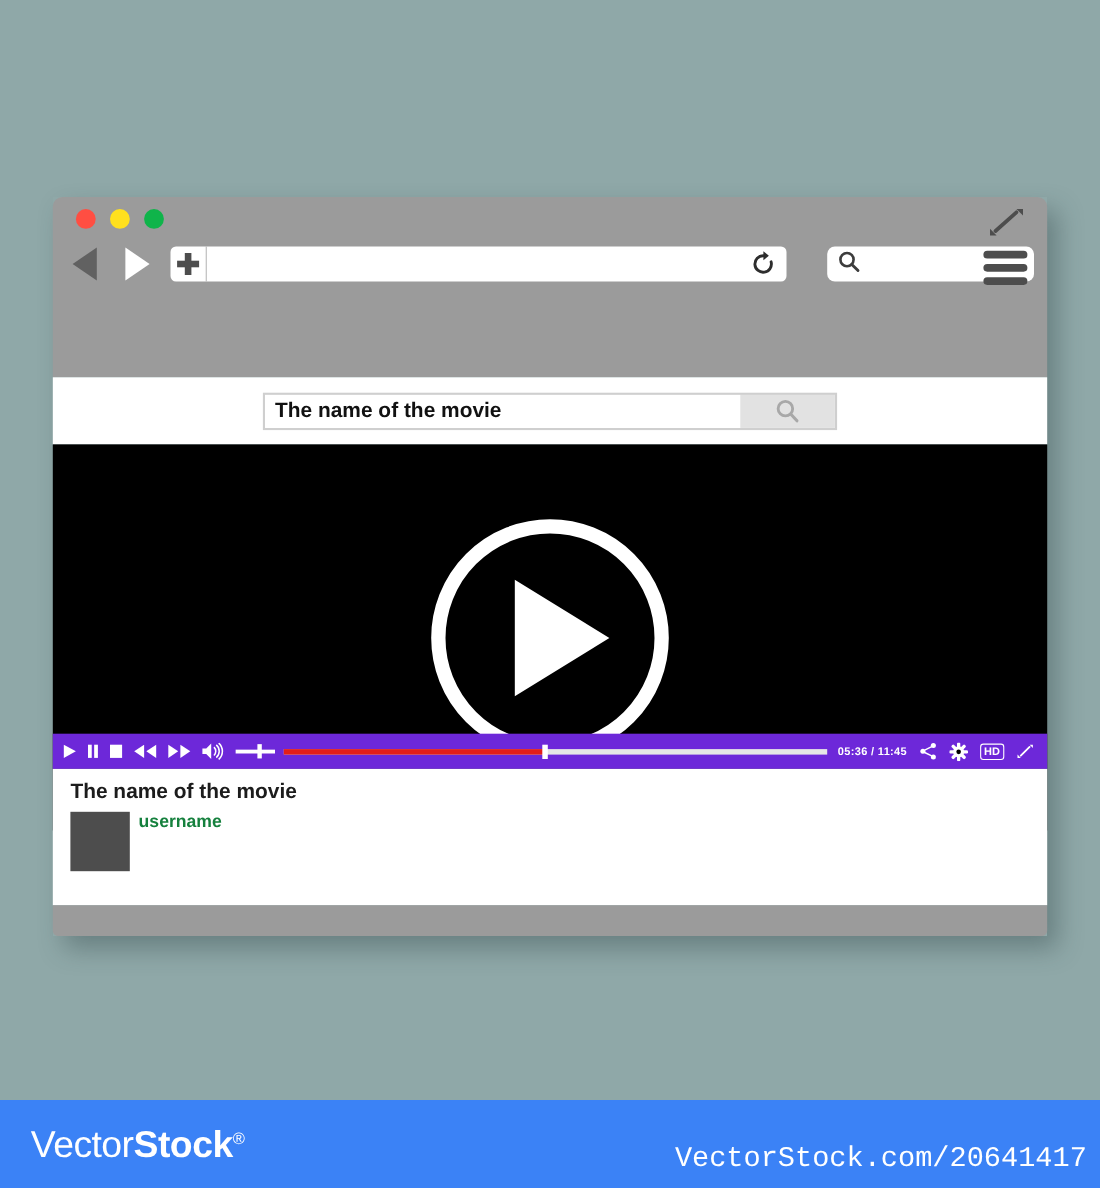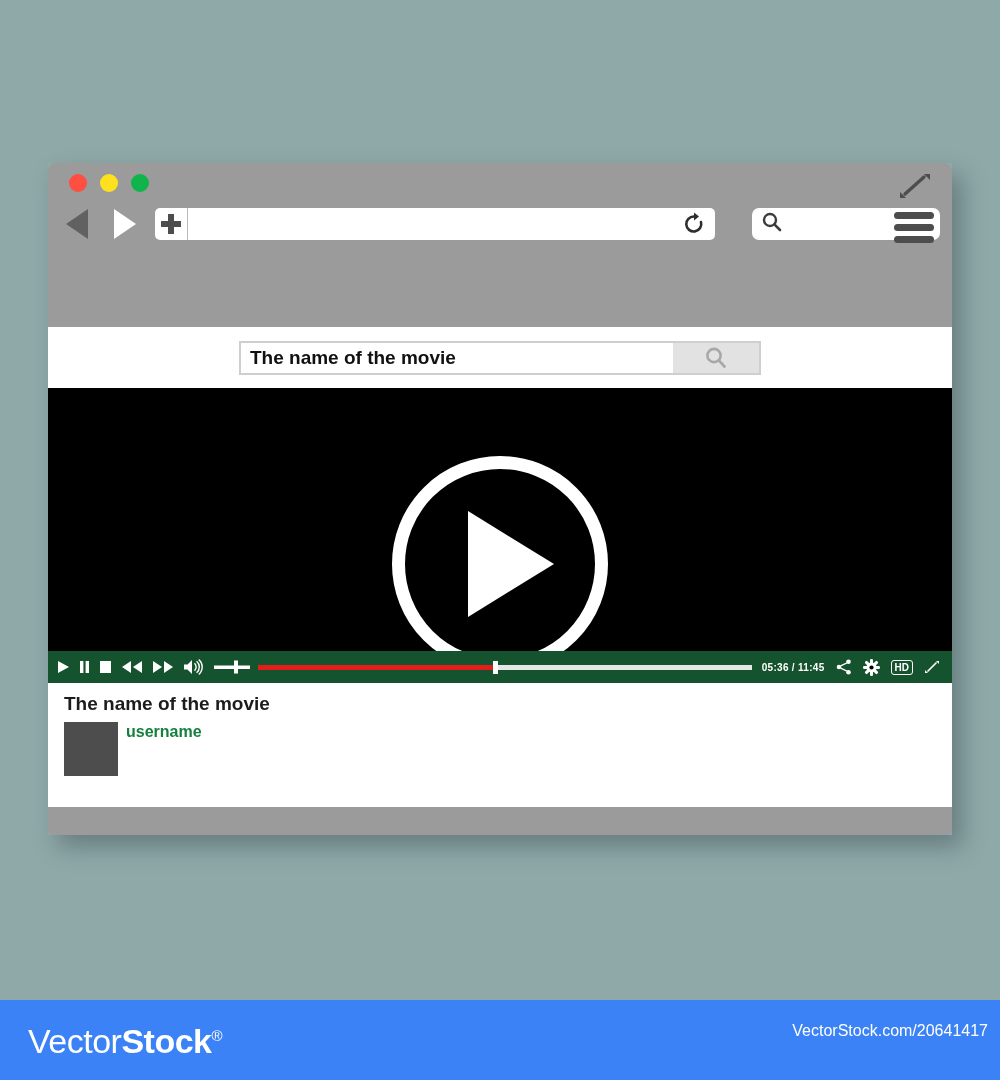--- a/index.html
+++ b/index.html
@@ -12,21 +12,21 @@
     background: #8fa8a8;
     font-family: "Liberation Sans", sans-serif;
     position: relative;
     overflow: hidden;
   }
 
   
   #browser-window {
     position: absolute;
     left: 48px;
-    top: 163px;
+    top: 179px;
     width: 904px;
     height: 672px;
     box-shadow: 10px 12px 22px rgba(40,60,62,0.38);
   }
 
   
   #browser-chrome {
     position: absolute;
     left: 0; top: 0;
     width: 904px;
@@ -224,21 +224,21 @@
     margin-left: 22px;
   }
 
   
   #control-bar {
     position: absolute;
     left: 0;
     top: 488px;
     width: 904px;
     height: 32px;
-    background: #14532d;
+    background: #6d28d9;
     display: flex;
     align-items: center;
   }
   #left-controls {
     display: flex;
     align-items: center;
     gap: 9px;
     margin-left: 9px;
     flex: none;
   }
@@ -364,24 +364,24 @@
   }
   #watermark-logo .thin { font-weight: 300; }
   #watermark-logo .bold { font-weight: bold; }
   #watermark-logo .reg {
     font-size: 15px;
     vertical-align: super;
   }
   #watermark-url {
     position: absolute;
     right: 26px;
-    top: 22px;
+    top: 38px;
     color: #ffffff;
-    font-size: 16px;
-    font-family: Liberation Sans, sans-serif;
+    font-size: 26px;
+    font-family: Liberation Mono, monospace;
   }
 </style>
 </head>
 <body style="background: rgb(143, 168, 168);">
 
 <div id="browser-window">
 
   <div id="browser-chrome">
 
     <div id="traffic-lights">

